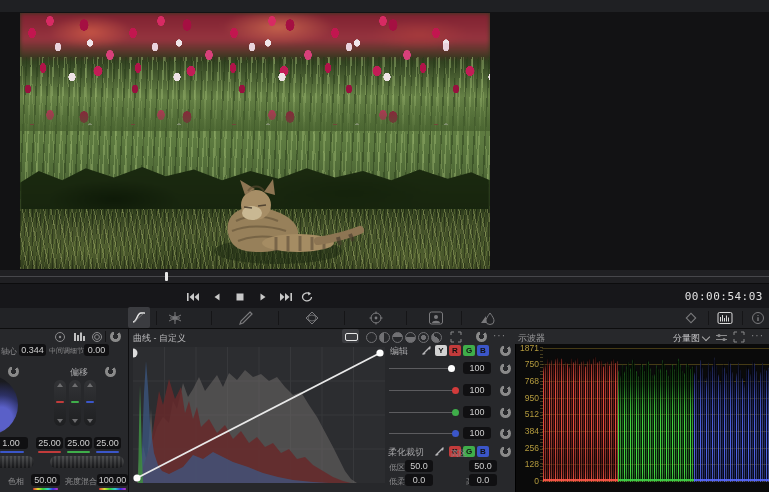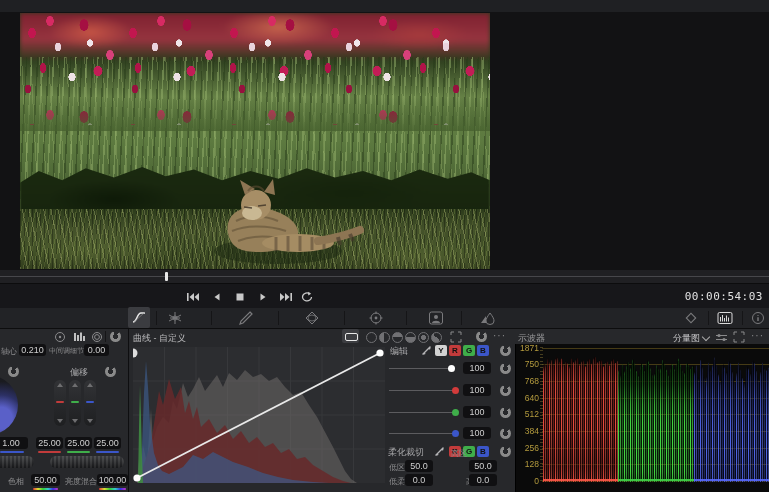--- a/index.html
+++ b/index.html
@@ -250,21 +250,21 @@
         <path d="M3,2 L3,10 M6,4 L6,10 M9,1.5 L9,10 M12,5 L12,10" stroke="#e6e6e6" stroke-width="1.6"></path>
       </svg>
       <svg class="abs" style="left:90px;top:2px" width="14" height="12" viewBox="0 0 14 12">
         <circle cx="7" cy="6" r="4.5" stroke="#8a8a8c" fill="none"></circle>
           <circle cx="7" cy="6" r="2.4" stroke="#8a8a8c" fill="none"></circle>
       </svg>
       <div class="abs vsep" style="left:105px;top:2px;height:11px"></div>
       <div class="abs ricon" style="left:110px;top:2px"></div>
 
       <div class="abs lbl" style="left:1px;top:17px">轴心</div>
-      <div class="abs vbox" style="left:19px;top:15px;width:27px">0.210</div>
+      <div class="abs vbox" style="left:19px;top:15px;width:27px">0.344</div>
       <div class="abs lbl" style="left:49px;top:17px;font-size:7px">中间调细节</div>
       <div class="abs vbox" style="left:84px;top:15px;width:25px">0.00</div>
 
       <div class="abs ricon" style="left:8px;top:37px"></div>
       <div class="abs" style="left:70px;top:37px;color:#a9a9ab;font-size:9px">偏移</div>
       <div class="abs ricon" style="left:105px;top:37px"></div>
 
       <div class="abs" style="left:-42px;top:46px;width:60px;height:60px;border-radius:50%;background:radial-gradient(circle at 72% 72%,#5a60c8 0 18%,#2c3064 38%,#1a1b20 60%);"></div>
 
       <div class="abs cbar" style="left:54px;top:51px">
@@ -399,21 +399,21 @@
       </svg>
       <svg class="abs" style="left:218px;top:2px" width="12" height="12" viewBox="0 0 12 12">
         <path d="M1,4 L1,1 L4,1 M8,1 L11,1 L11,4 M11,8 L11,11 L8,11 M4,11 L1,11 L1,8" stroke="#8a8a8c" fill="none"></path>
       </svg>
       <div class="abs" style="left:236px;top:1px;color:#8a8a8c;font-size:10px;letter-spacing:1px">···</div>
 
       <div class="abs scope-body" style="left:0">
         <div class="scale-num" style="top:0">1871</div>
         <div class="scale-num" style="top:16px">750</div>
         <div class="scale-num" style="top:33px">768</div>
-        <div class="scale-num" style="top:50px">640</div>
+        <div class="scale-num" style="top:50px">950</div>
         <div class="scale-num" style="top:66px">512</div>
         <div class="scale-num" style="top:83px">384</div>
         <div class="scale-num" style="top:100px">256</div>
         <div class="scale-num" style="top:116px">128</div>
         <div class="scale-num" style="top:133px">0</div>
         <div class="gridline" style="top:4px"></div>
         <div class="gridline" style="top:20px"></div>
         <div class="gridline" style="top:37px"></div>
         <div class="gridline" style="top:54px"></div>
         <div class="gridline" style="top:70px"></div>

